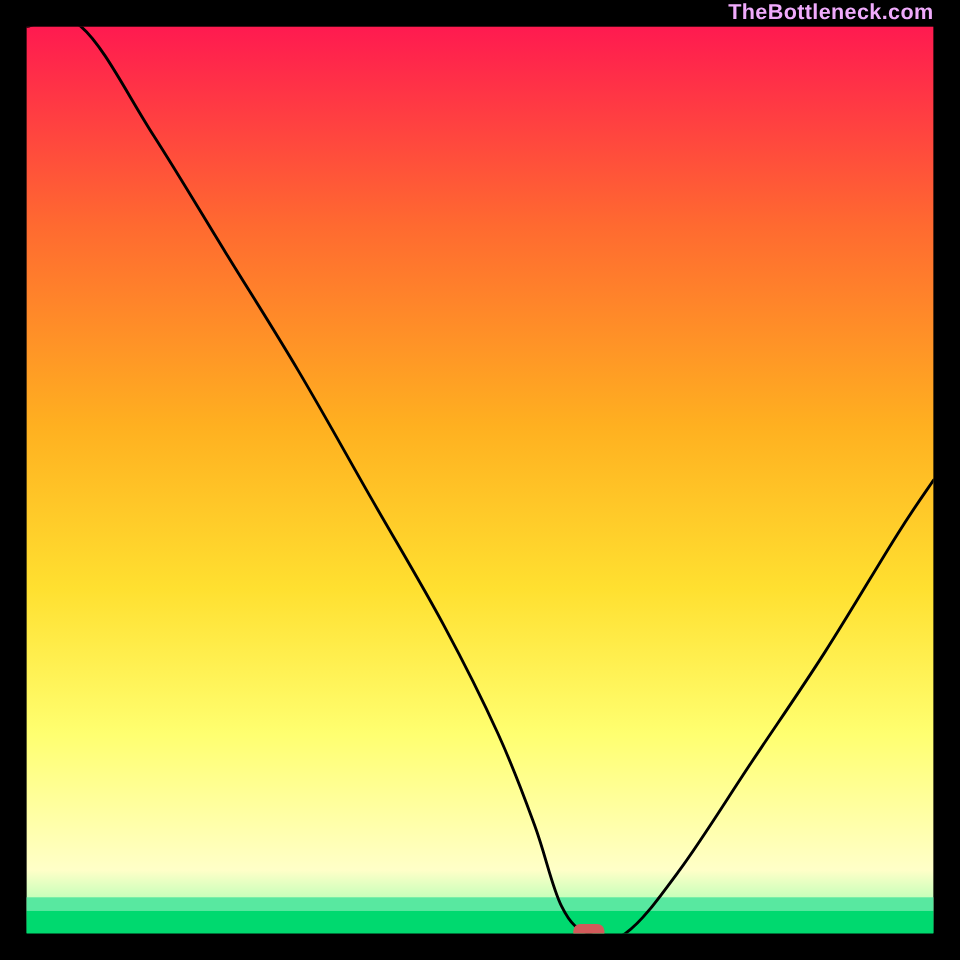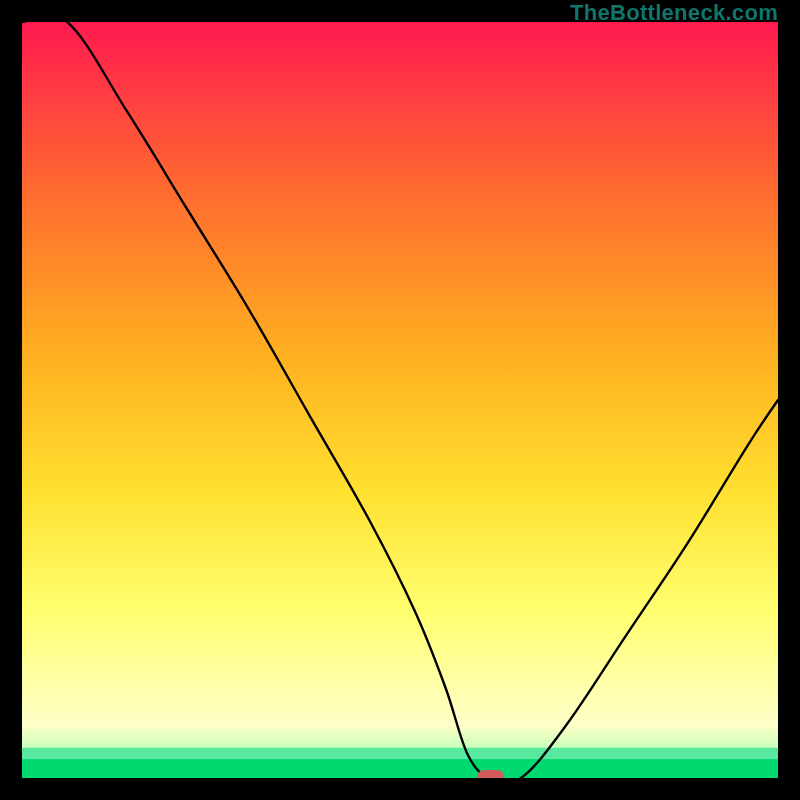--- a/index.html
+++ b/index.html
@@ -15,23 +15,23 @@
     left: 22px;
     top: 22px;
     width: 756px;
     height: 756px;
   }
   .attribution {
     position: absolute;
     top: 0;
     right: 22px;
     font-family: Arial, Helvetica, sans-serif;
-    font-size: 22px;
+    font-size: 18px;
     font-weight: bold;
-    color: #0f766e;
+    color: #f0abfc;
     letter-spacing: 0.3px;
   }
   svg.plot {
     display: block;
     width: 756px;
     height: 756px;
   }
 </style>
 </head>
 <body>

